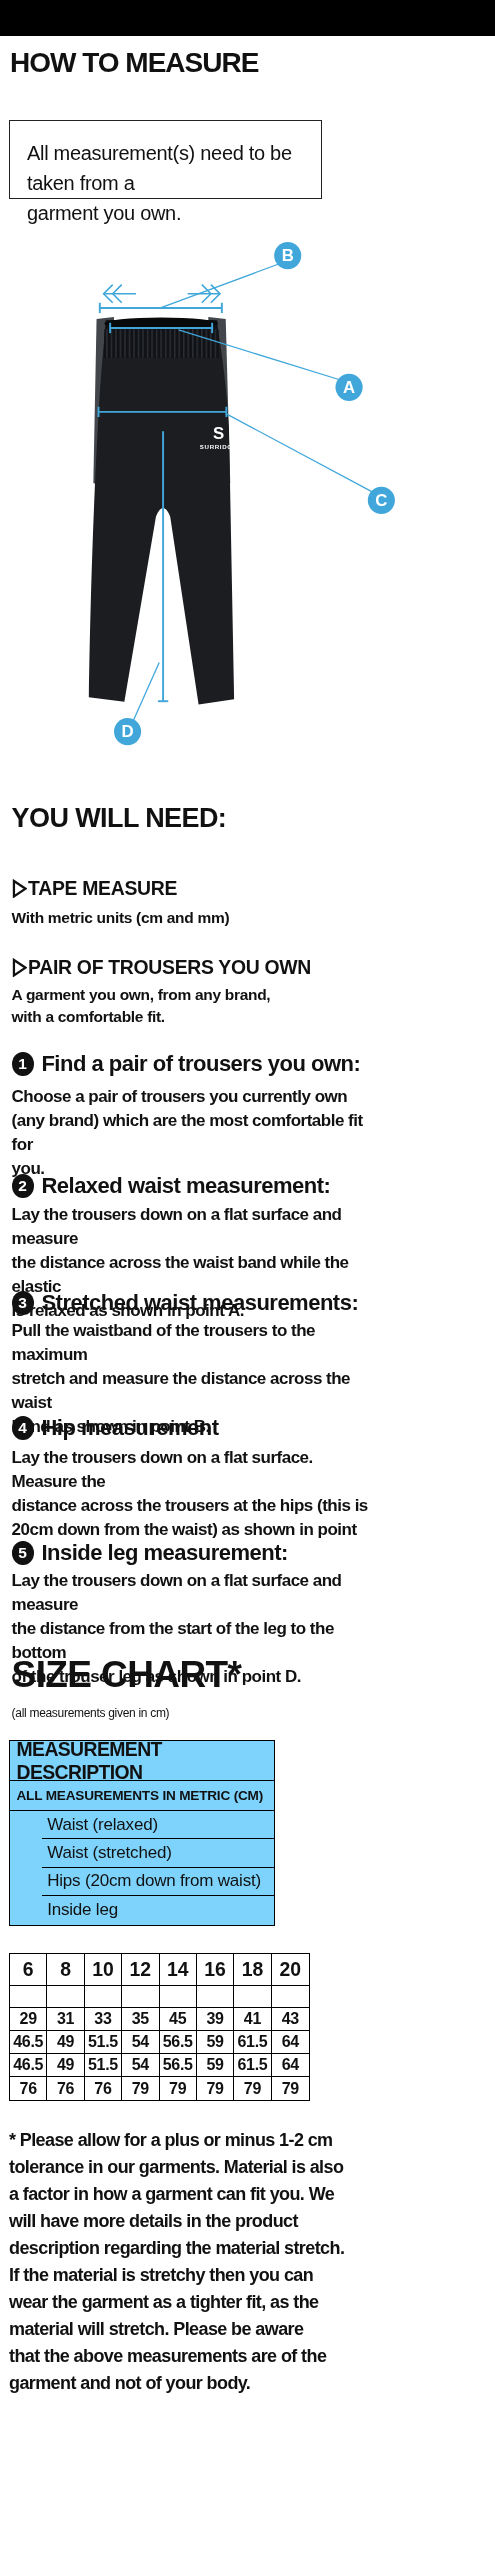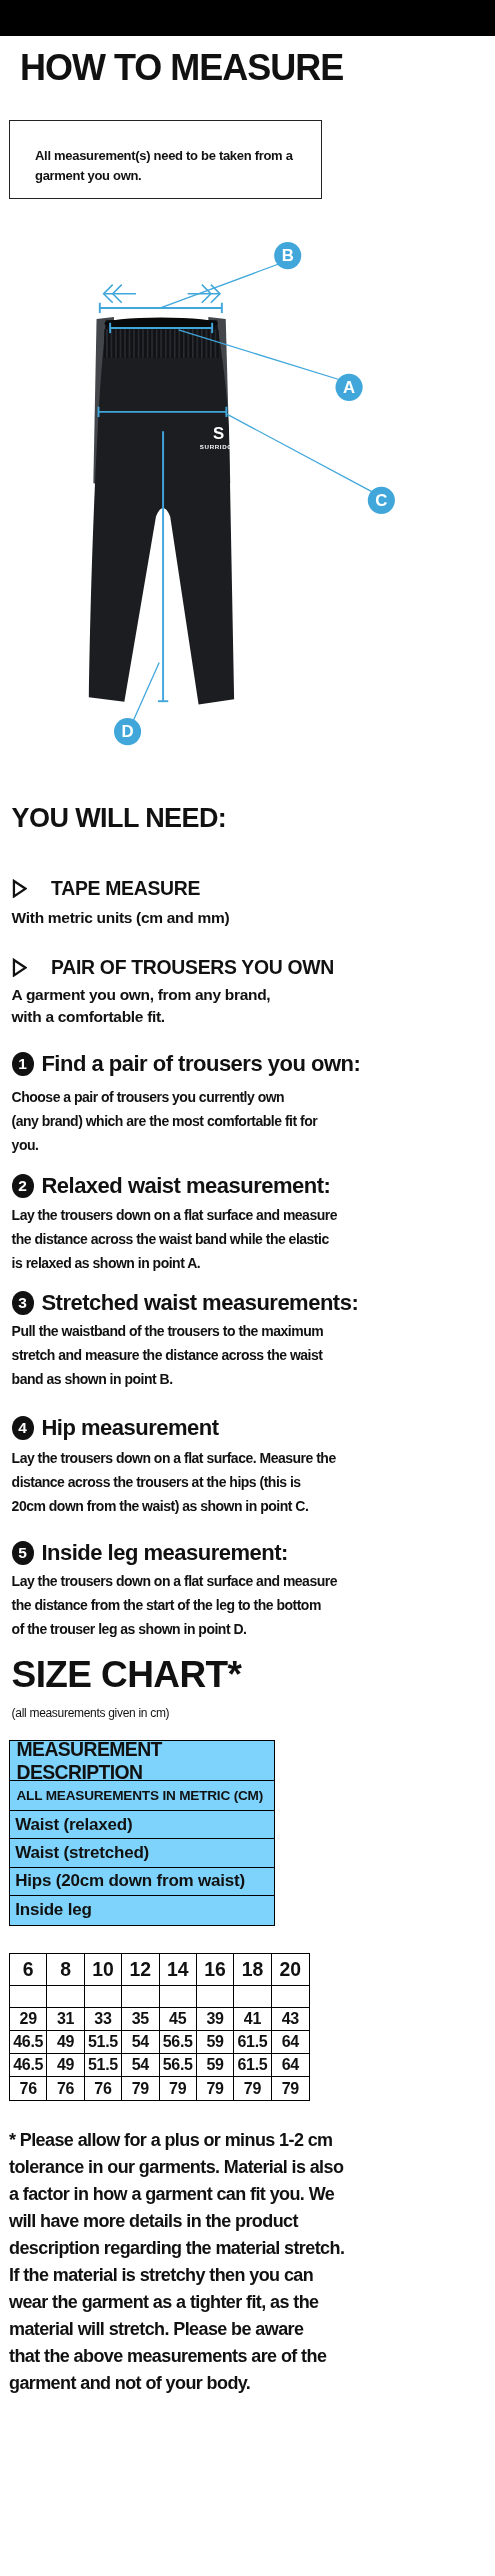--- a/index.html
+++ b/index.html
@@ -6,41 +6,41 @@
   body {
     width:496px; height:2576px; position:relative; background:#ffffff;
     font-family:"Liberation Sans", sans-serif; color:#111;
     overflow:hidden;
   }
   .abs { position:absolute; }
 
   .topbar { top:0; left:0; width:496px; height:36px; background:#000; }
 
   .page-title {
-    top:47px; left:20px; font-size:36px; font-weight:900;
+    top:47px; left:10px; font-size:28px; font-weight:900;
     letter-spacing:-1px; white-space:nowrap;
   }
 
   .notice-box {
     top:120px; left:9px; width:313px; height:79px; box-sizing:border-box;
     border:1.9px solid #222; padding:9px 9px;
   }
   .notice-box p {
-    margin:16px; font-size:13px; font-weight:700; line-height:1.5;
+    margin:8px; font-size:20px; font-weight:400; line-height:1.5;
     letter-spacing:-0.3px; white-space:pre-line;
   }
 
   .figure { top:213px; left:0; width:496px; height:536px; }
 
   .section-heading {
     left:11.6px; font-size:27px; font-weight:900; letter-spacing:-0.6px; white-space:nowrap;
   }
   .ywn-heading { top:803px; }
 
-  .need-title { left:11.6px; display:flex; align-items:center; gap:24px; }
+  .need-title { left:11.6px; display:flex; align-items:center; gap:1px; }
   .need-title .tri { flex:0 0 auto; }
   .need-title .t {
     font-size:19.4px; font-weight:900; letter-spacing:-0.3px; white-space:nowrap;
   }
   .need-desc {
     left:11.6px; font-size:15.5px; font-weight:700; line-height:22px;
     letter-spacing:-0.3px; white-space:pre-line;
   }
   .need1-title { top:877px; }
   .need1-desc  { top:907px; }
@@ -50,21 +50,21 @@
   .step-title { left:11.6px; display:flex; align-items:center; gap:7.8px; }
   .step-num {
     width:22px; height:24.6px; border-radius:50%; background:#111; color:#fff;
     display:flex; align-items:center; justify-content:center;
     font-size:15.5px; font-weight:700; flex:0 0 auto;
   }
   .step-title .t {
     font-size:22px; font-weight:900; letter-spacing:-0.5px; white-space:nowrap;
   }
   .step-body {
-    left:11.6px; width:362px; font-size:14px; font-weight:700; line-height:24px;
+    left:11.6px; width:362px; font-size:17px; font-weight:700; line-height:24px;
     letter-spacing:-0.5px; white-space:pre-line;
   }
   .s1-title { top:1051px; } .s1-body { top:1085px; }
   .s2-title { top:1173px; } .s2-body { top:1203px; }
   .s3-title { top:1290px; } .s3-body { top:1319px; }
   .s4-title { top:1415px; } .s4-body { top:1446px; }
   .s5-title { top:1540px; } .s5-body { top:1569px; }
 
   .sc-heading { top:1654px; left:11.6px; font-size:37px; font-weight:900; letter-spacing:-0.6px; white-space:nowrap; }
   .sc-sub { top:1706px; left:11.6px; font-size:12px; font-weight:400; letter-spacing:-0.3px; white-space:nowrap; }
@@ -73,21 +73,21 @@
     top:1740px; left:9px; width:266px; box-sizing:border-box;
     border:1.9px solid #000; background:#7dd3fc;
   }
   .desc-row {
     box-sizing:border-box; display:flex; align-items:center;
     padding-left:6.5px; border-bottom:1.3px solid #000;
   }
   .desc-row:last-child { border-bottom:none; }
   .desc-row.head { height:40px; font-size:19.4px; font-weight:900; letter-spacing:-0.6px; }
   .desc-row.metric { height:30px; font-size:13.6px; font-weight:800; letter-spacing:-0.2px; }
-  .desc-row.plain { height:28.4px; font-size:17px; font-weight:700; letter-spacing:-0.2px; padding-left:5.2px; }
+  .desc-row.plain { height:28.4px; font-size:17px; font-weight:400; letter-spacing:-0.2px; padding-left:5.2px;margin-left:32px; }
 
   .sizes-table {
     top:1953px; left:9px; width:301px; box-sizing:border-box;
     border:1.9px solid #000; background:#fff;
     display:grid; grid-template-columns:repeat(8, 1fr);
     grid-template-rows:32px 22px 23px 23px 23px 23px;
   }
   .sizes-table > div {
     display:flex; align-items:center; justify-content:center;
     border-right:1.3px solid #000; border-bottom:1.3px solid #000;

